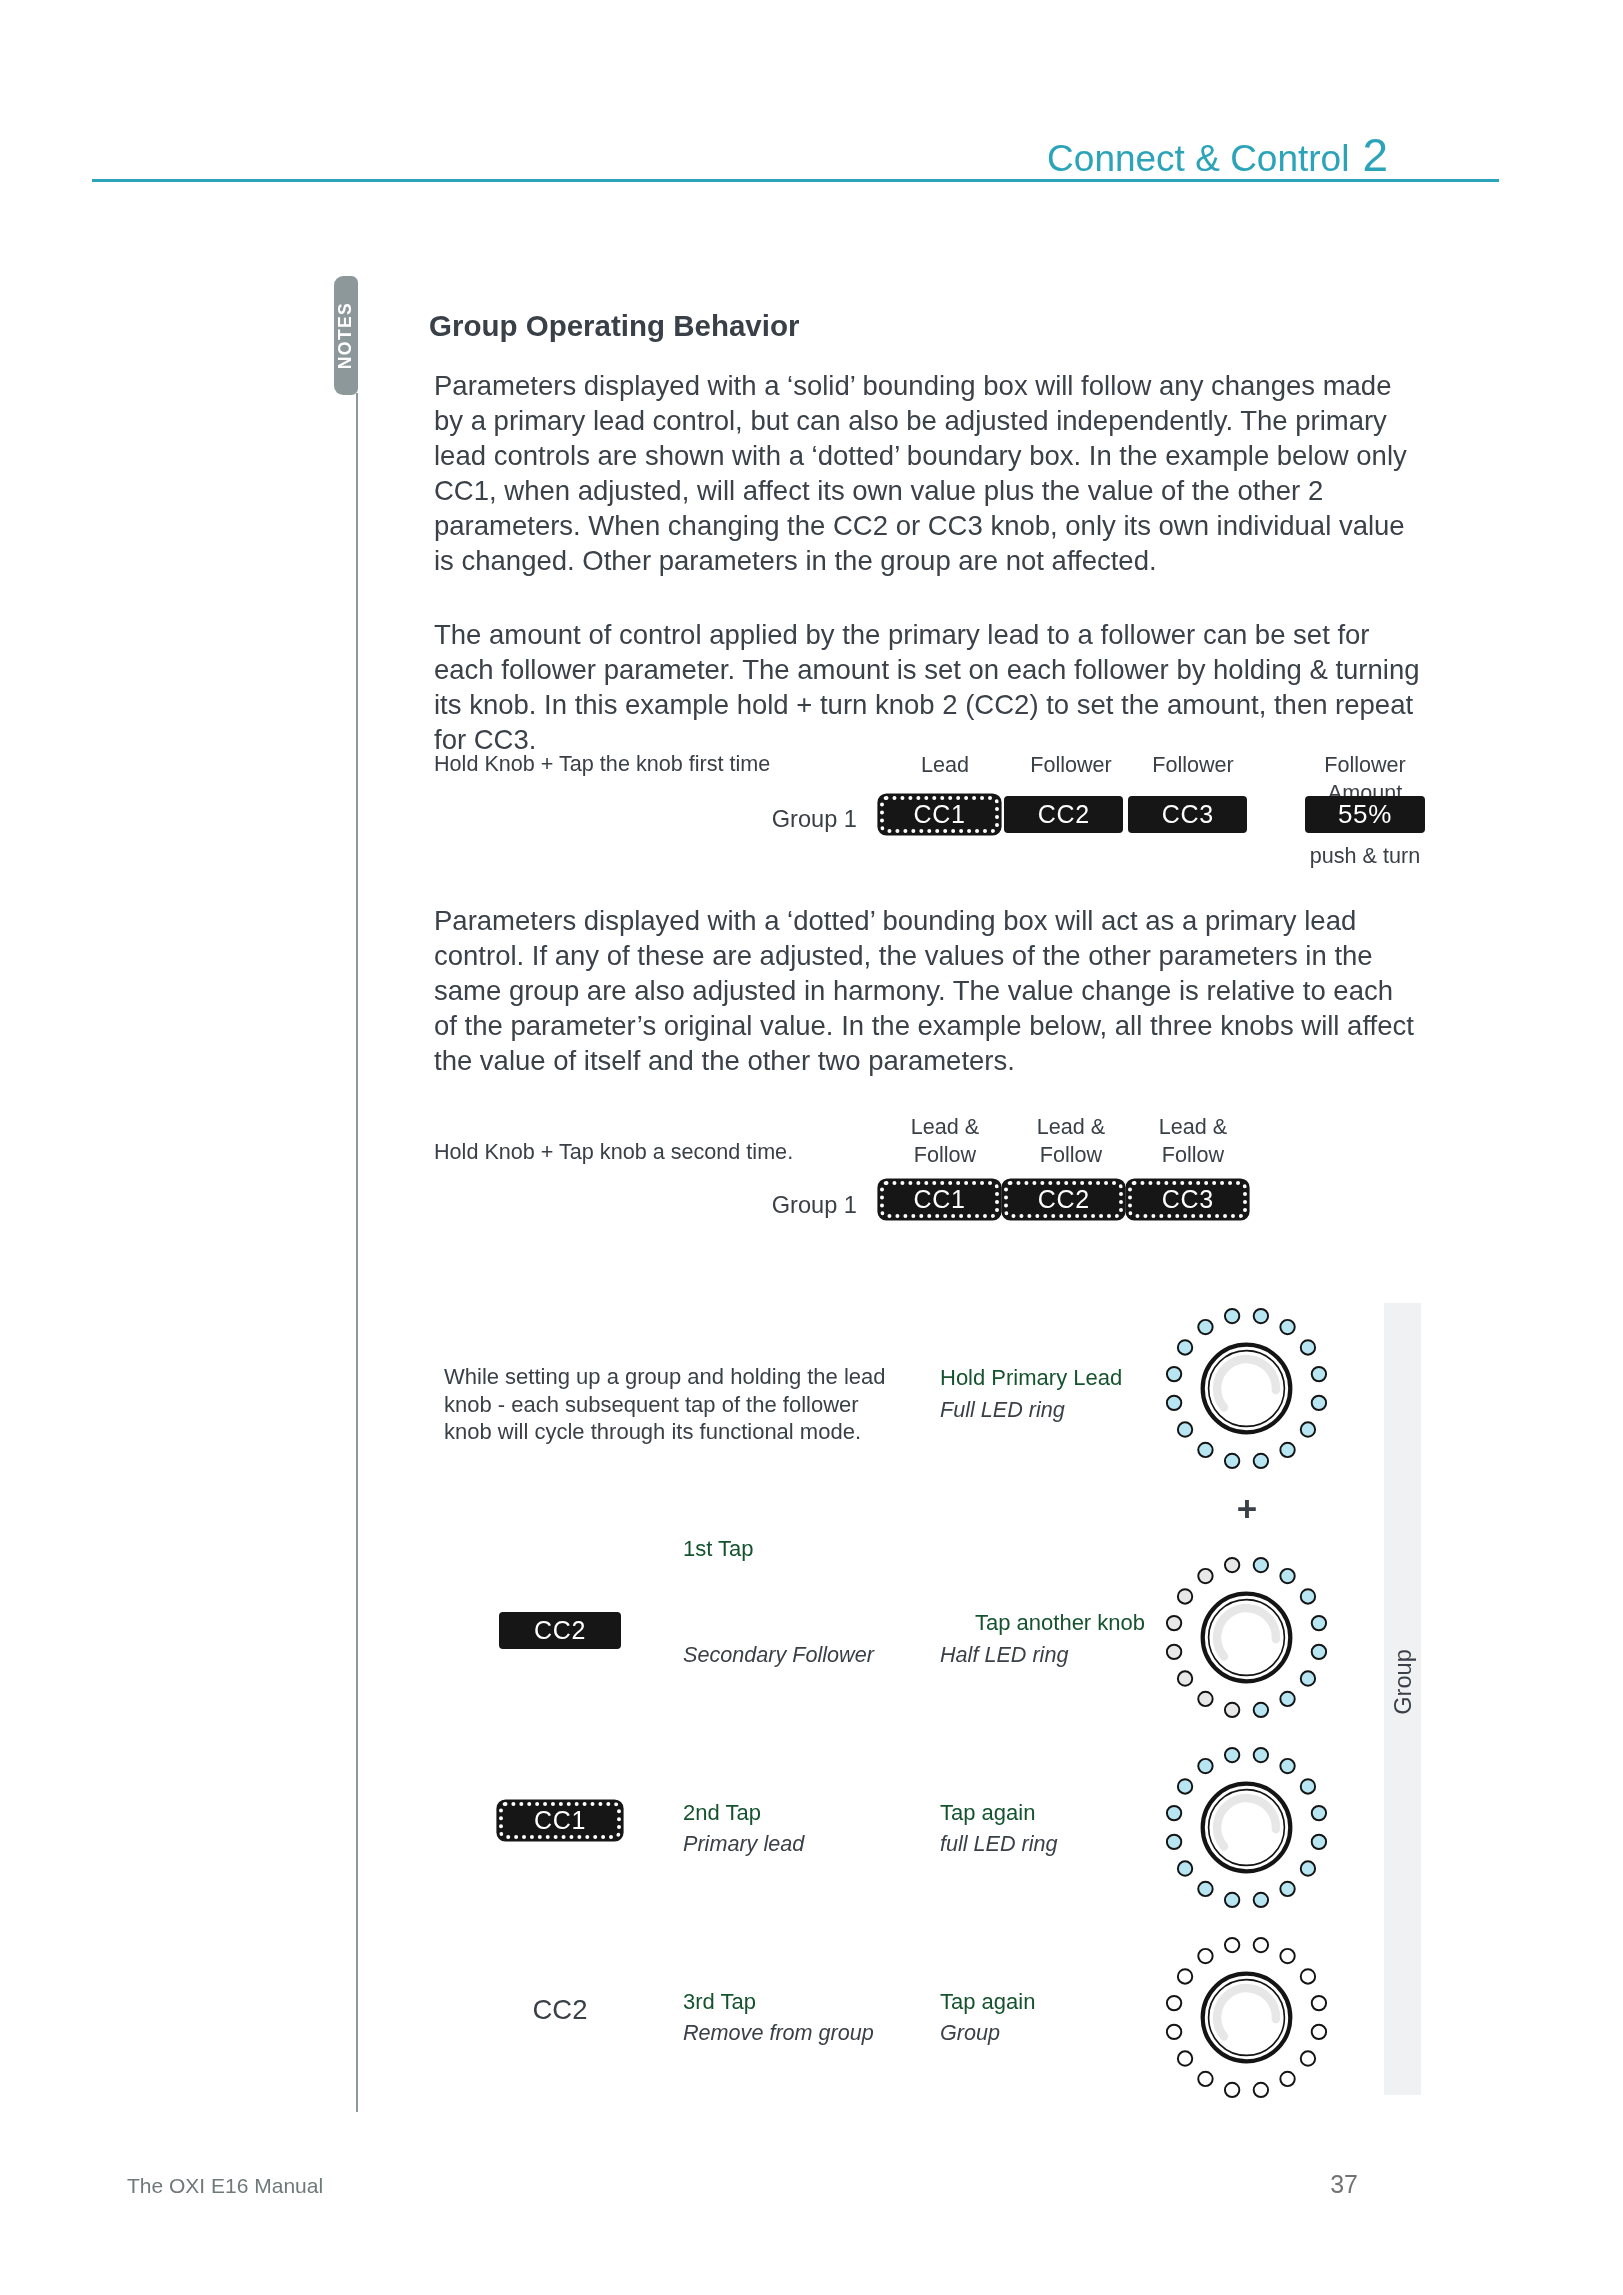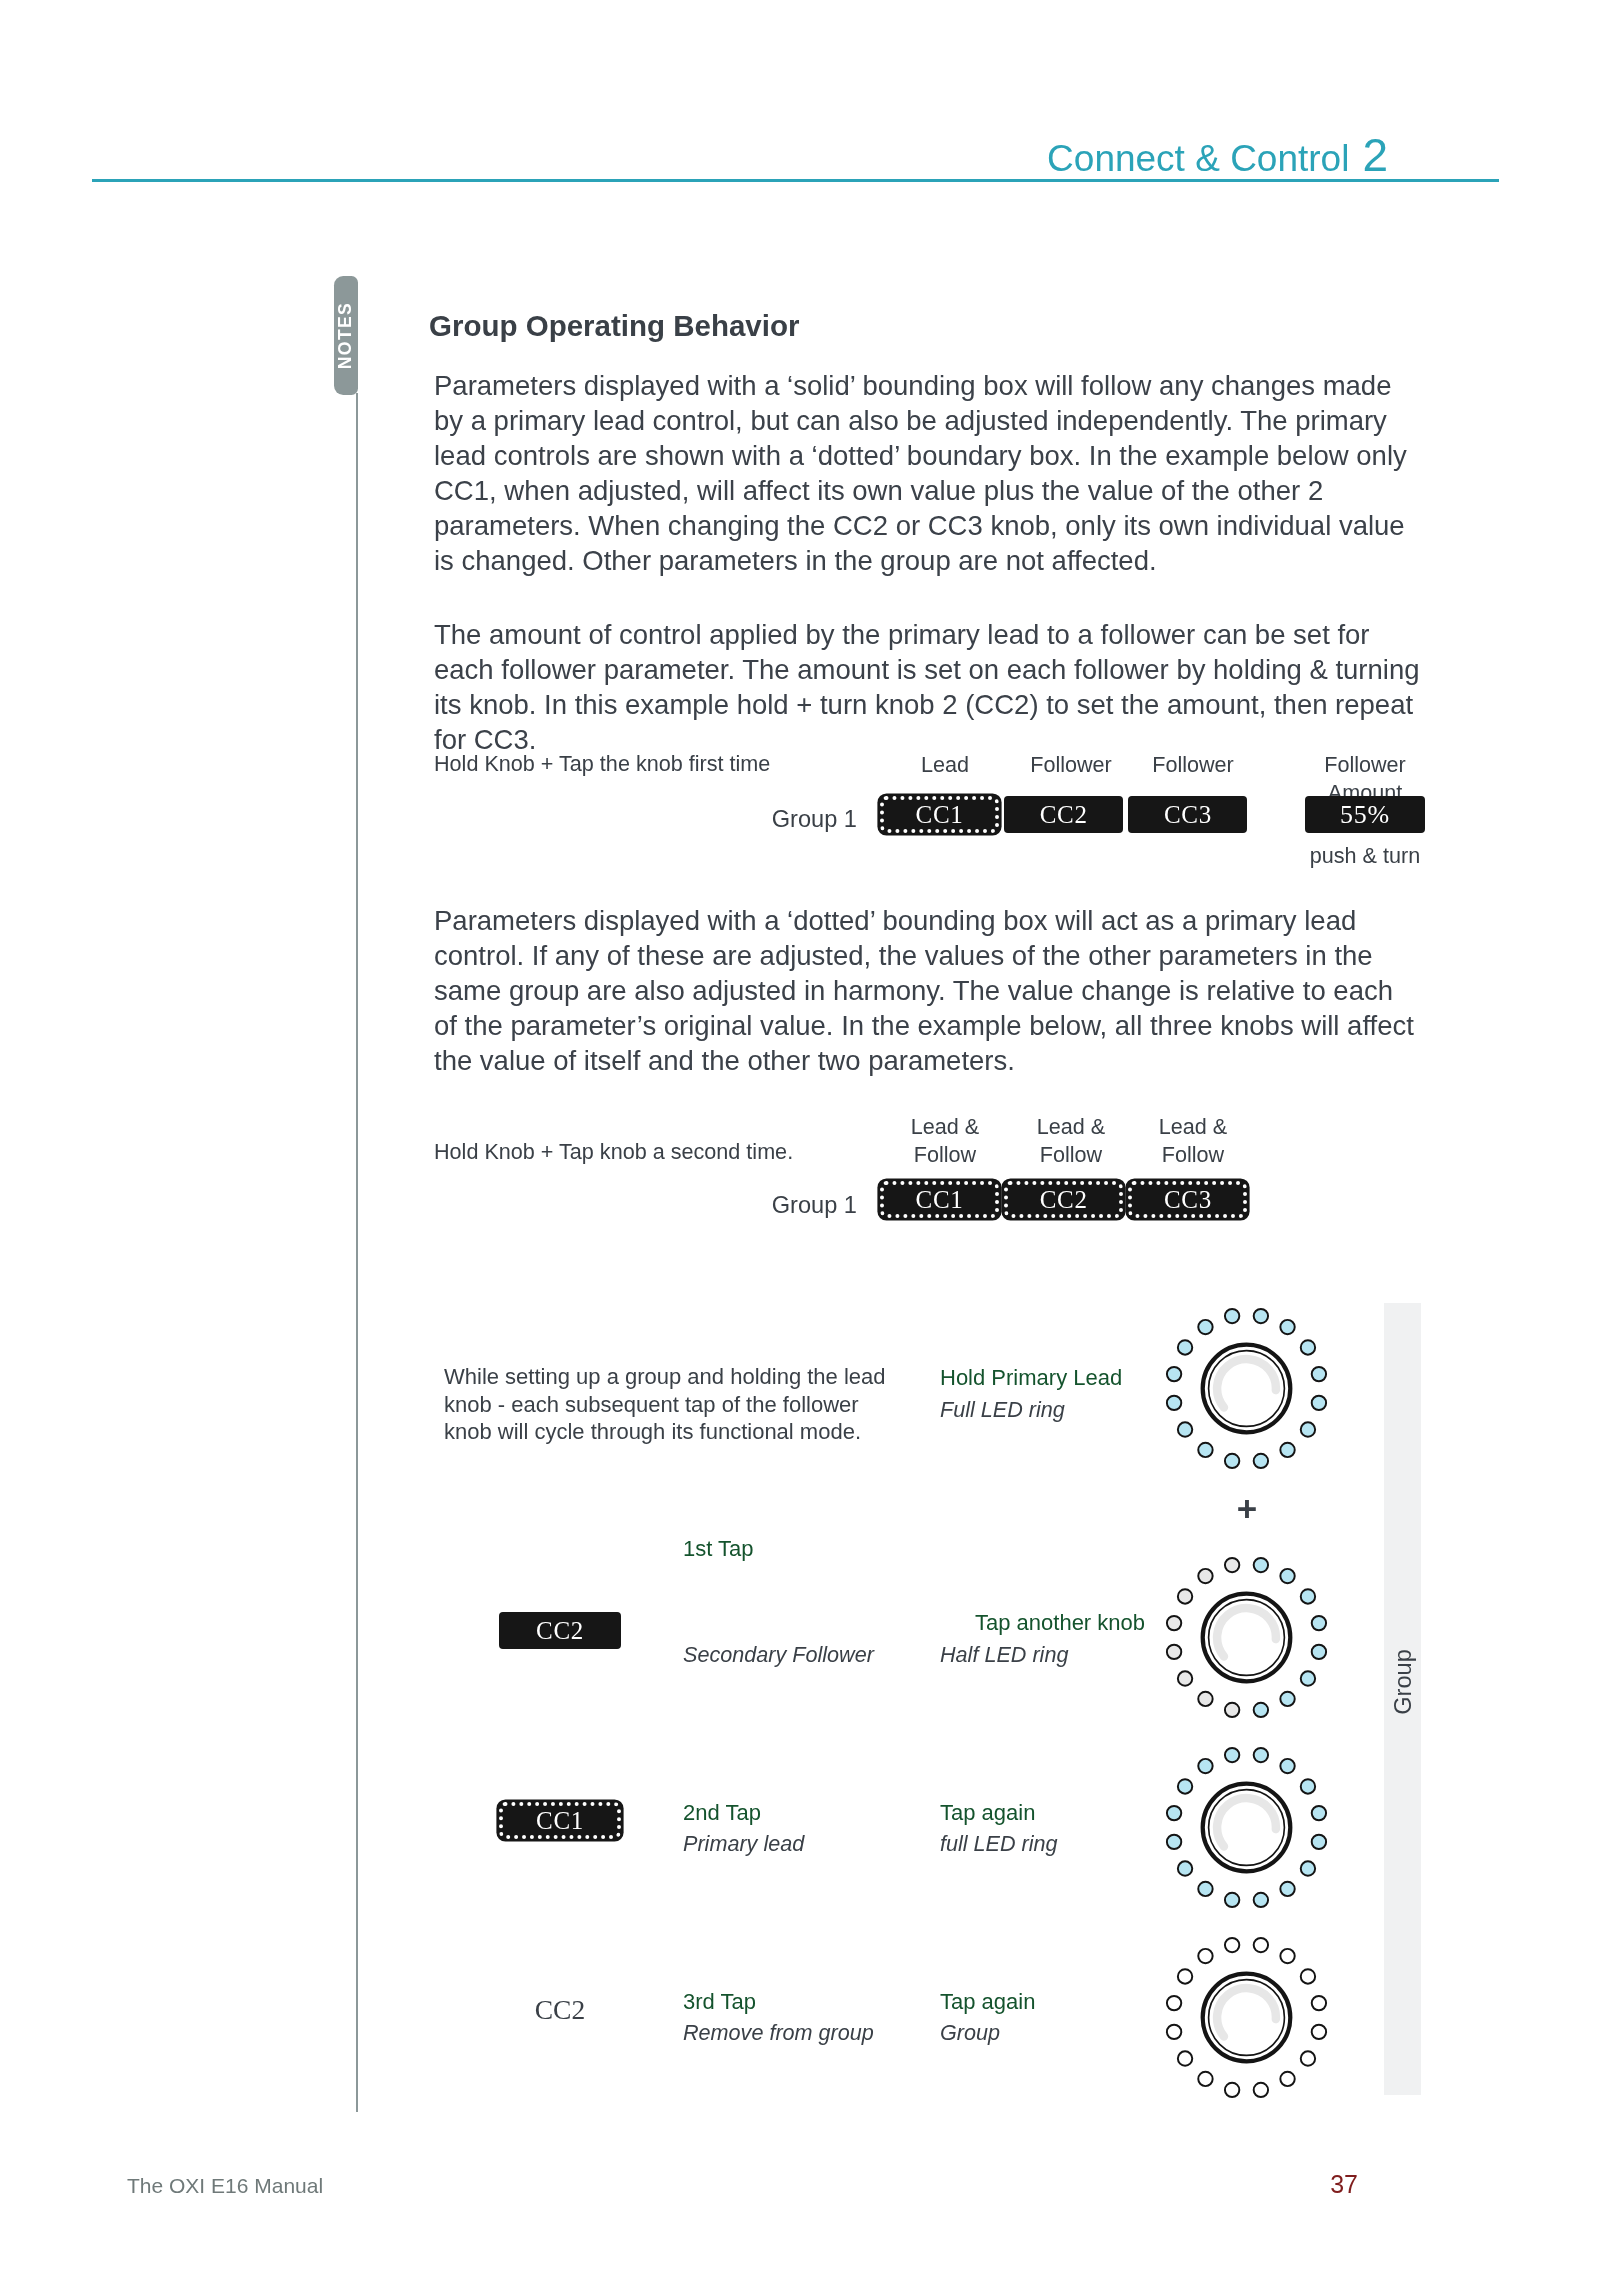--- a/index.html
+++ b/index.html
@@ -30,21 +30,21 @@
   #para1{top:368px;}
   #para2{top:617px;}
   #para3{top:903px;}
 
   
   .dg-caption{position:absolute;font-size:21.6px;color:#3A4047;}
   .col-label{position:absolute;transform:translateX(-50%);font-size:21.6px;color:#3A4047;text-align:center;white-space:pre-line;line-height:27.5px;}
   .group-label{position:absolute;font-size:23.6px;color:#3A4047;text-align:right;width:144px;}
   .cc{
     box-sizing:border-box;height:37px;display:flex;align-items:center;justify-content:center;
-    color:#ffffff;font-size:25px;letter-spacing:0.7px;font-family:Liberation Serif, serif;
+    color:#ffffff;font-size:25px;letter-spacing:0.7px;
   }
   .cc.solid{background:#161616;border-radius:3.9px;}
   .cc.dotted{background:#161616;border:4.6px dotted #ffffff;box-shadow:0 0 0 2.6px #161616;border-radius:6.5px;}
   .cc.plain{background:transparent;color:#3A4047;font-size:27.5px;letter-spacing:0;}
   .boxrow{position:absolute;display:flex;gap:5.2px;}
   .boxrow .cc{width:119px;}
   .amount-box{position:absolute;width:120px;}
   .push-turn{position:absolute;transform:translateX(-50%);font-size:21.6px;color:#3A4047;}
 
   
@@ -52,21 +52,21 @@
   .group-bar-label{position:absolute;left:1403px;top:1682px;transform:translate(-50%,-50%) rotate(-90deg);font-size:23.6px;color:#3A4047;white-space:nowrap;}
   .intro{position:absolute;left:444px;top:1363px;width:458px;font-size:22px;line-height:27.5px;color:#3A4047;}
   .plus{position:absolute;left:1247px;top:1509px;transform:translate(-50%,-50%);font-size:35px;font-weight:600;color:#3A4047;}
   .step-title{position:absolute;font-size:22px;color:#14532d;}
   .step-sub{position:absolute;font-size:21.6px;font-style:italic;color:#3A4047;}
   .badge{position:absolute;width:122px;}
   .knob{position:absolute;width:183px;height:183px;}
 
   
   .footer-left{position:absolute;left:127px;top:2174px;font-size:21px;color:#6F7979;}
-  .page-num{position:absolute;right:141px;top:2170px;font-size:25px;color:#7f1d1d;}
+  .page-num{position:absolute;right:141px;top:2170px;font-size:25px;color:#737373;}
 </style>
 </head>
 <body>
 
 <div class="page">
 
   <div class="chapter">
     <span class="t">Connect &amp; Control</span>
     <span class="n">2</span>
   </div>

